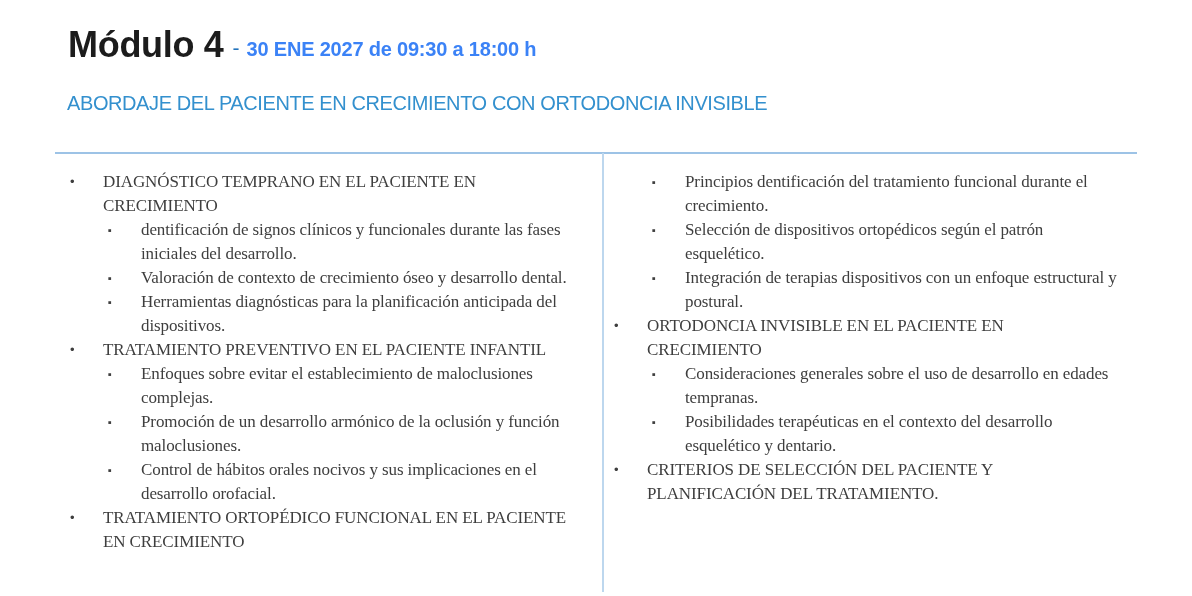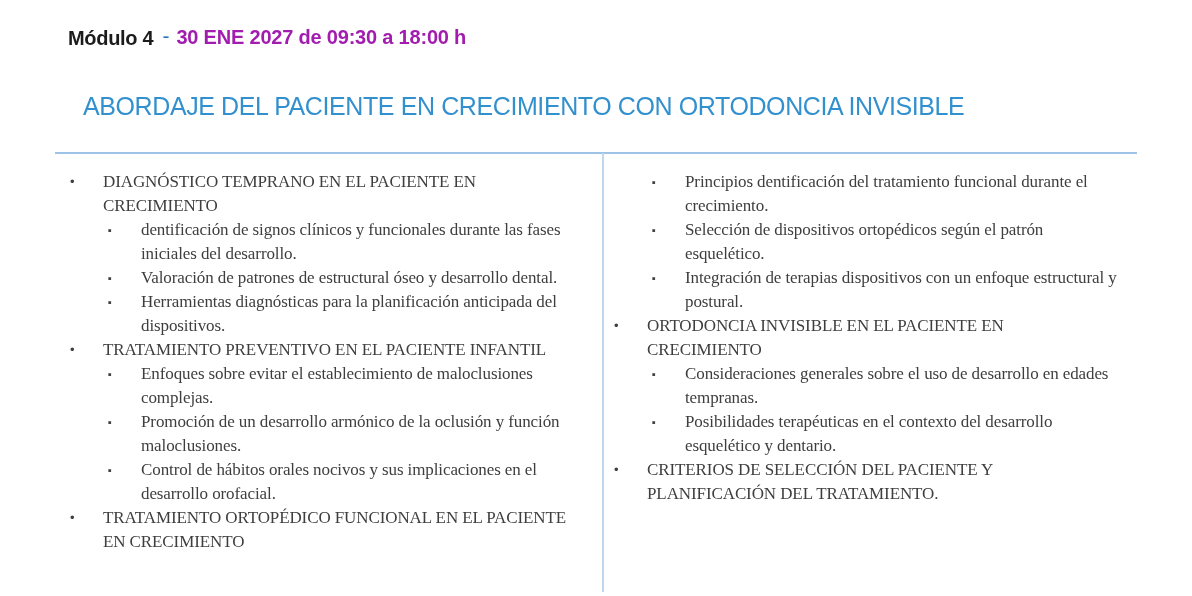--- a/index.html
+++ b/index.html
@@ -8,39 +8,38 @@
     width: 1192px;
     height: 596px;
     background: #ffffff;
     overflow: hidden;
     font-family: "Liberation Sans", "DejaVu Sans", sans-serif;
   }
 
   
   .module-line { position: absolute; left: 68px; top: 24px; white-space: nowrap; }
   .module-title {
-    font-size: 20px; font-weight: 700; color: #1c1c1c; letter-spacing: -0.3px;
+    font-size: 36px; font-weight: 700; color: #1c1c1c; letter-spacing: -0.3px;
   }
   .module-dash {
     font-size: 21px; font-weight: 400; color: #2374bc; margin: 0 7px 0 9px;
     vertical-align: 2px;
   }
   .module-date {
-    font-size: 20px; font-weight: 700; color: #a21caf; vertical-align: 1px;
+    font-size: 20px; font-weight: 700; color: #3b82f6; vertical-align: 1px;
     letter-spacing: -0.2px;
   }
   .speaker {
     position: absolute; left: 68px; top: 60px;
     font-size: 19px; font-weight: 700; color: #222222; letter-spacing: -0.2px;
   }
   .course-title {
     position: absolute; left: 67px; top: 92px;
-    font-size: 25px; font-weight: 400; color: #3390ce; letter-spacing: -0.4px;
+    font-size: 20px; font-weight: 400; color: #3390ce; letter-spacing: -0.4px;
     white-space: nowrap;
-    margin-left: 16px;
   }
 
   
   .header-divider {
     position: absolute; left: 55px; top: 152px; width: 1082px; height: 2px;
     background: #9dc3e6;
   }
   .column-divider {
     position: absolute; left: 602px; top: 153px; width: 2px; height: 439px;
     background: #bdd7ee;
@@ -84,21 +83,21 @@
       <div class="item l1">
         <span class="bullet">•</span>
         <span class="txt">DIAGNÓSTICO TEMPRANO EN EL PACIENTE EN CRECIMIENTO</span>
       </div>
       <div class="item l2">
         <span class="bullet">▪</span>
         <span class="txt">dentificación de signos clínicos y funcionales durante las fases iniciales del desarrollo.</span>
       </div>
       <div class="item l2">
         <span class="bullet">▪</span>
-        <span class="txt">Valoración de patrones de estructural óseo y desarrollo dental.</span>
+        <span class="txt">Valoración de contexto de crecimiento óseo y desarrollo dental.</span>
       </div>
       <div class="item l2">
         <span class="bullet">▪</span>
         <span class="txt">Herramientas diagnósticas para la planificación anticipada del dispositivos.</span>
       </div>
       <div class="item l1">
         <span class="bullet">•</span>
         <span class="txt">TRATAMIENTO PREVENTIVO EN EL PACIENTE INFANTIL</span>
       </div>
       <div class="item l2">

